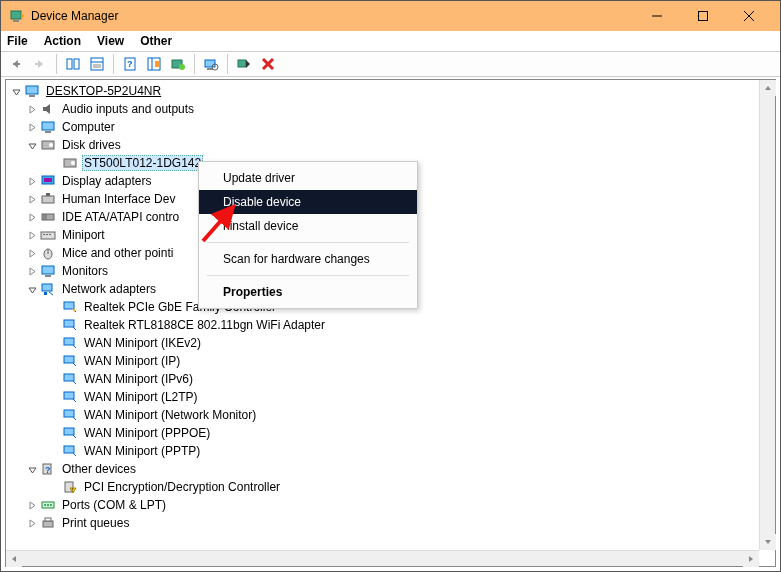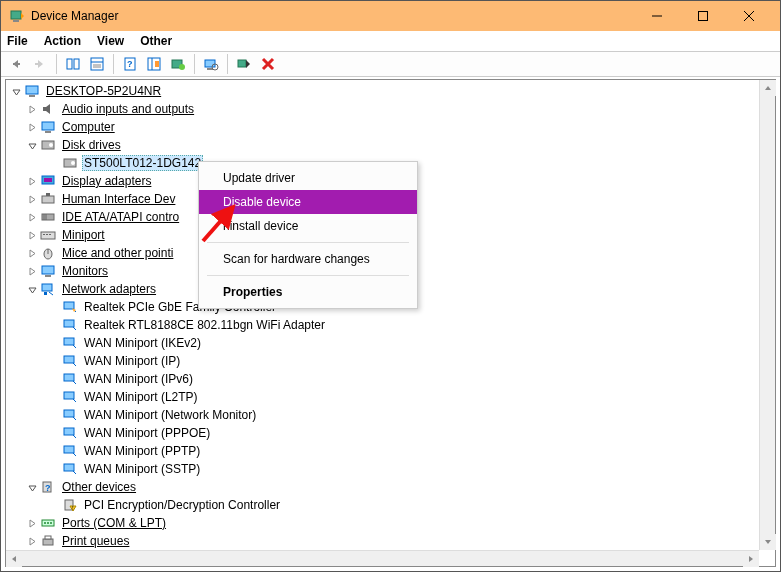--- a/index.html
+++ b/index.html
@@ -84,40 +84,40 @@
   .chev svg { width: 9px; height: 9px; }
   .nicon {
     width: 16px; height: 16px;
     display: flex; align-items: center; justify-content: center;
     margin-right: 4px;
     flex-shrink: 0;
   }
   .nicon svg { width: 16px; height: 16px; }
   .label { font-size: 12px; padding: 0 2px; }
   .ind0 { padding-left: 2px; text-decoration: underline; }
-  .ind1 { padding-left: 18px; text-decoration: underline; }
+  .ind1 { padding-left: 18px; }
   .ind2 { padding-left: 40px; }
   .ctxmenu {
     position: absolute;
     left: 197px; top: 160px;
     width: 220px;
     background: #fcfcfc;
     border: 1px solid #ccc;
     box-shadow: 2px 2px 5px rgba(0,0,0,0.2);
     padding: 4px 0;
     font-size: 12px;
   }
   .ctxitem {
     height: 24px;
     display: flex;
     align-items: center;
     padding: 0 24px;
   }
   .ctxitem.hover {
-    background: #a21caf;
+    background: #0f172a;
     color: #fff;
   }
   .ctxsep {
     height: 1px;
     background: #ddd;
     margin: 4px 8px;
   }
   .ctxitem.bold { font-weight: bold; }
   .arrow-annotation {
     position: absolute;
@@ -518,30 +518,20 @@
     </div>
   <div class="node ind2">
       <span class="chev"></span>
       <span class="nicon">
         <svg viewBox="0 0 16 16">
           <rect x="2" y="3" width="10" height="7" fill="#8cf" stroke="#06c"></rect>
           <path d="M11 10 L14 13" stroke="#06c"></path>
         </svg>
       </span>
       <span class="label">WAN Miniport (PPTP)</span>
-    </div>
-  <div class="node ind2">
-      <span class="chev"></span>
-      <span class="nicon">
-        <svg viewBox="0 0 16 16">
-          <rect x="2" y="3" width="10" height="7" fill="#8cf" stroke="#06c"></rect>
-          <path d="M11 10 L14 13" stroke="#06c"></path>
-        </svg>
-      </span>
-      <span class="label">WAN Miniport (SSTP)</span>
     </div>
 
   <div class="node ind1">
     <span class="chev">
         <svg viewBox="0 0 9 9">
           <path d="M1 3 L8 3 L4.5 8 Z" fill="none" stroke="#555"></path>
         </svg>
       </span>
     <span class="nicon">
         <svg viewBox="0 0 16 16">

